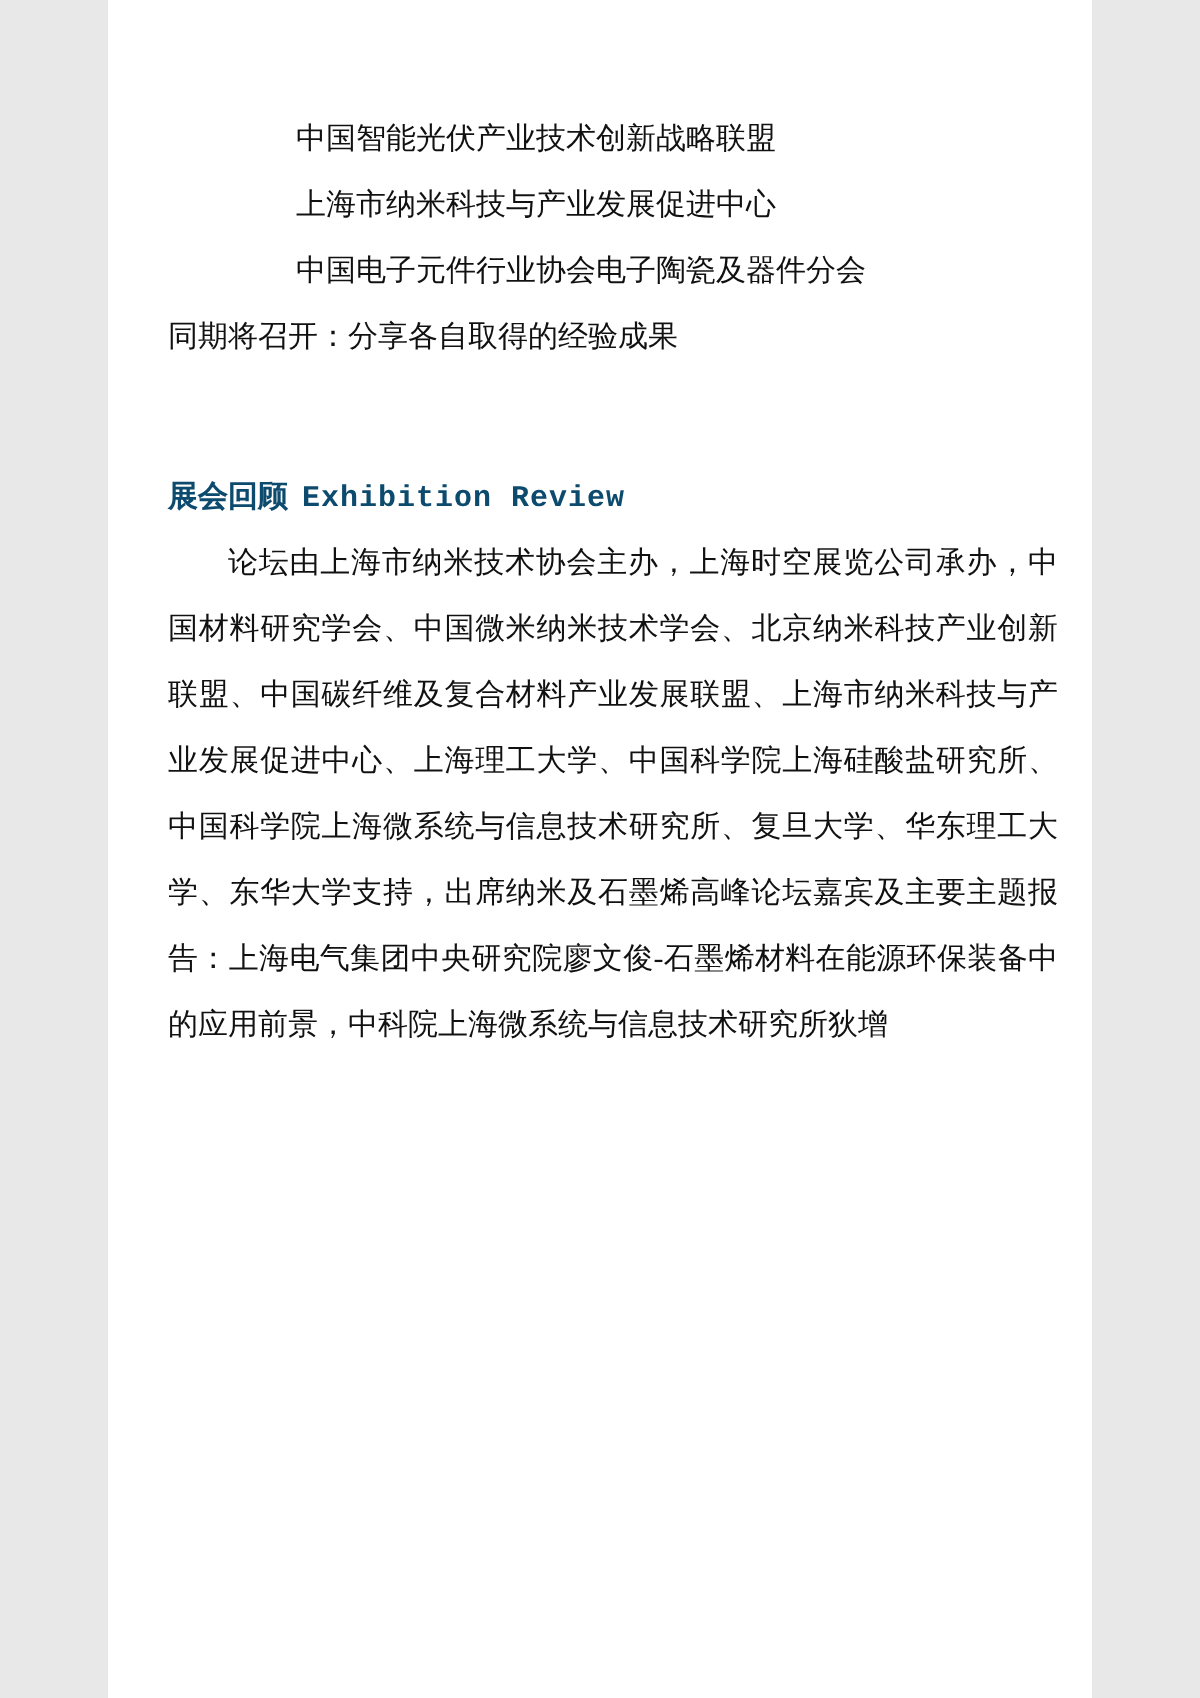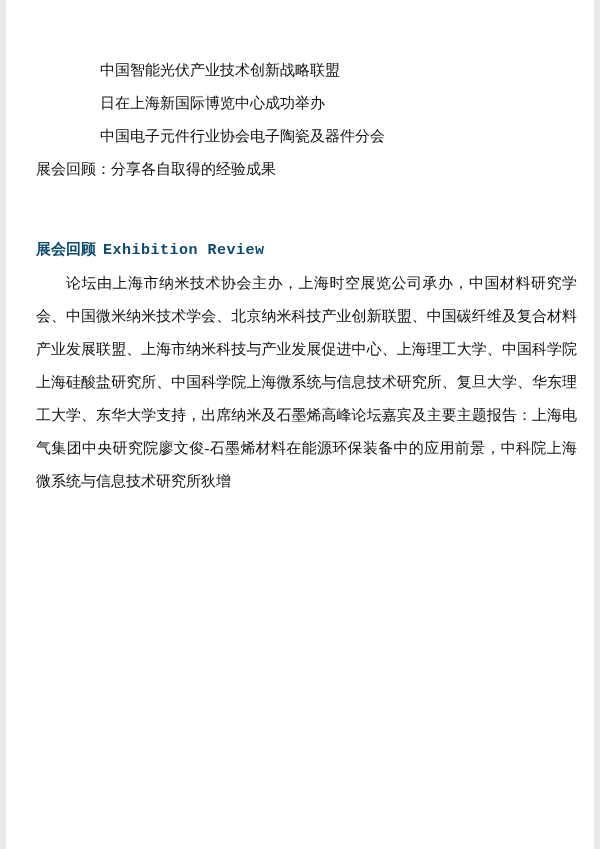--- a/index.html
+++ b/index.html
@@ -2,21 +2,21 @@
 <html><head>
 <meta charset="utf-8">
 <style>
   html, body {
     margin: 0;
     padding: 0;
     background: #e8e8e8;
   }
   .page {
     position: relative;
-    width: 588px;
+    width: 492px;
     height: 849px;
     margin: 0 auto;
     background: #ffffff;
     box-sizing: border-box;
     padding: 54px 17px 0 30px;
     font-family: "Liberation Serif", "DejaVu Serif", serif;
     font-size: 15px;
     line-height: 33px;
     color: #111111;
     overflow: hidden;
@@ -51,26 +51,26 @@
     letter-spacing: 0.5px;
   }
 </style>
 </head>
 <body>
 
 <div class="page">
 
   <div class="org-list">
     <div class="org-item">中国智能光伏产业技术创新战略联盟</div>
-    <div class="org-item">日在上海新国际博览中心成功举办</div>
+    <div class="org-item">上海市纳米科技与产业发展促进中心</div>
     <div class="org-item">中国电子元件行业协会电子陶瓷及器件分会</div>
   </div>
 
   <div class="undertaker-line">
-    <span>展会回顾：</span><span>分享各自取得的经验成果</span>
+    <span>同期将召开：</span><span>分享各自取得的经验成果</span>
   </div>
 
   <div class="blank-spacer"></div>
 
 
   <h2 class="section-heading">
     <span class="heading-zh">展会回顾</span><span class="heading-en">Exhibition Review</span>
   </h2>
 
 

